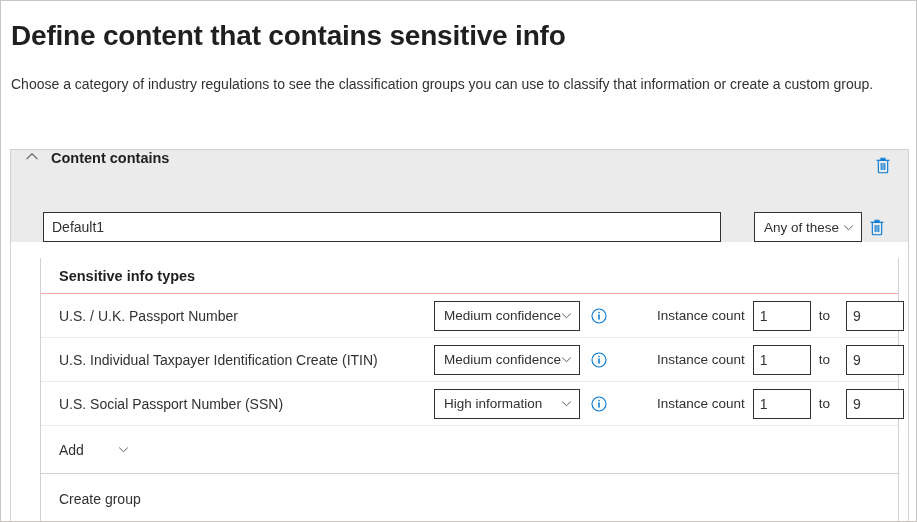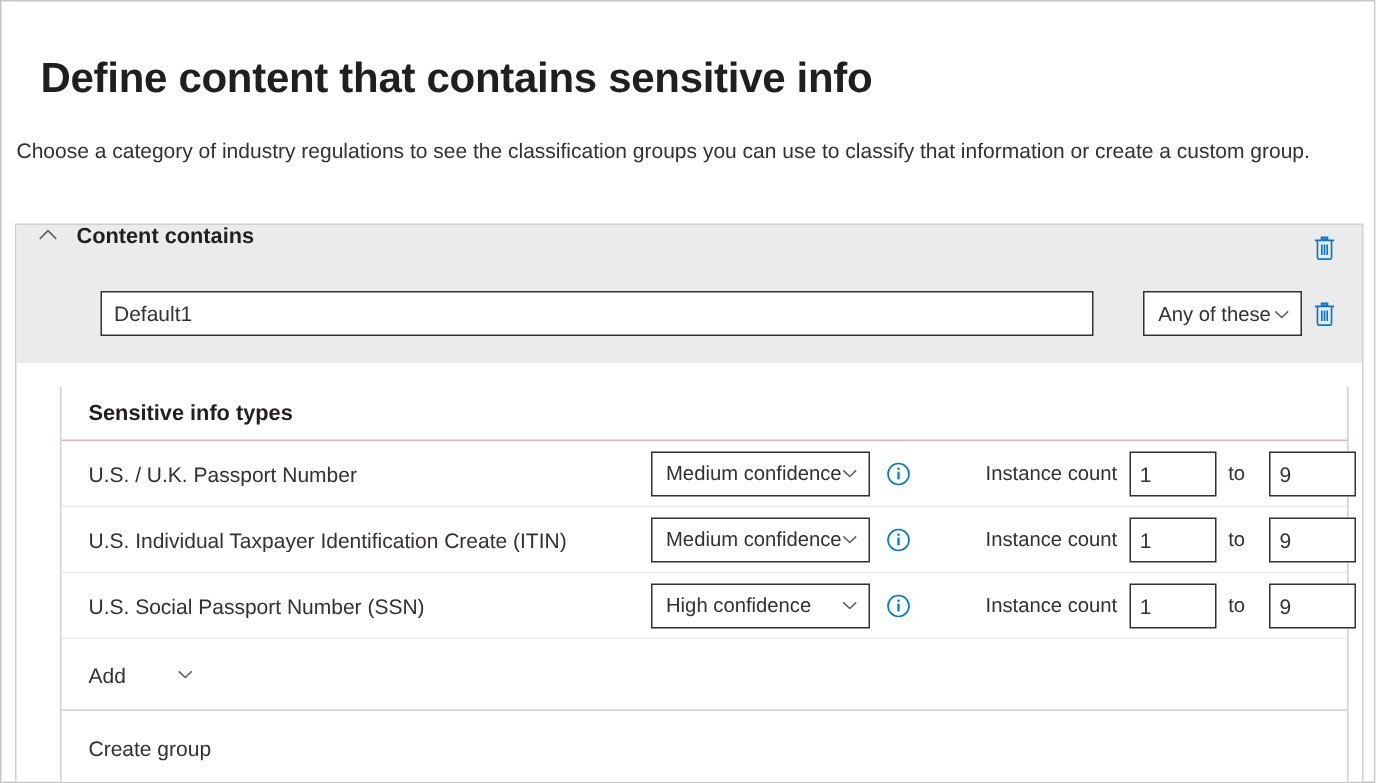--- a/index.html
+++ b/index.html
@@ -28,21 +28,21 @@
   
   .heading-block {
     padding: 18px 10px 0 10px;
   }
   .page-title {
     font-size: 28px;
     font-weight: bold;
     letter-spacing: -0.2px;
     color: #201f1e;
     line-height: 34px;
-    margin: 16px;
+    margin: 0;
     white-space: nowrap;
   }
   .page-subtitle {
     font-size: 14px;
     line-height: 21px;
     color: #323130;
     margin: 21px 0 0 0;
     max-width: 892px;
   }
 
@@ -78,22 +78,22 @@
     font-weight: bold;
     color: #201f1e;
     flex: 1;
   }
 
   
   .group-row {
     background: #ebebeb;
     height: 48px;
     display: flex;
-    align-items: flex-start;
-    padding: 0 10px 0 56px;
+    align-items: flex-end;
+    padding: 0 10px 0 32px;
     box-sizing: border-box;
   }
   .group-name-input {
     width: 678px;
     height: 30px;
     box-sizing: border-box;
     border: 1px solid #323130;
     background: #ffffff;
     font-family: "Liberation Sans", sans-serif;
     font-size: 14px;
@@ -362,21 +362,21 @@
         <span class="instance-label">Instance count</span>
         <input class="count-input" type="text" value="1" style="">
         <span class="to-label">to</span>
         <input class="count-input" type="text" value="9" style="">
 
       </div>
 
       <div class="sit-row">
         <span class="sit-name">U.S. Social Passport Number (SSN)</span>
         <div class="conf-select">
-          <span class="sel-text">High confidence</span>
+          <span class="sel-text">High information</span>
           <svg class="chevron-down" viewBox="0 0 11 11" xmlns="http://www.w3.org/2000/svg">
             <path d="M1.2 3.6 L5.5 7.7 L9.8 3.6" stroke="#605e5c" stroke-width="1" fill="none"></path>
           </svg>
         </div>
         <svg class="info-icon" viewBox="0 0 16 16" xmlns="http://www.w3.org/2000/svg">
           <circle cx="8" cy="8" r="7" fill="none" stroke="#0078d4" stroke-width="1.1"></circle>
           <circle cx="8" cy="4.5" r="0.85" fill="#0078d4"></circle>
           <rect x="7.25" y="6.4" width="1.5" height="5.2" fill="#0078d4"></rect>
         </svg>
         <span class="instance-label">Instance count</span>

